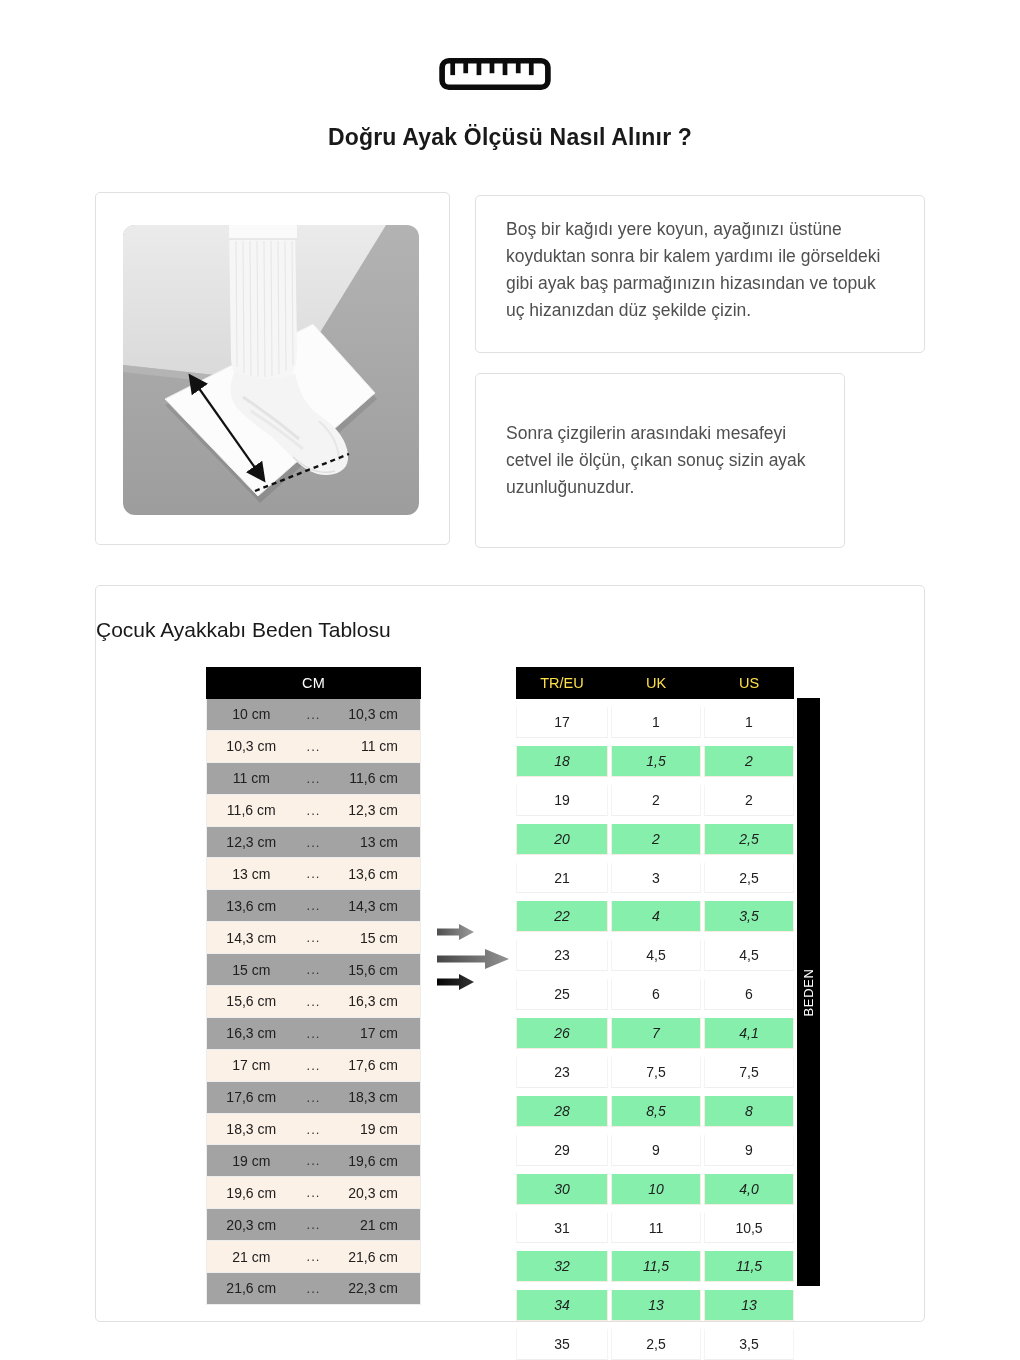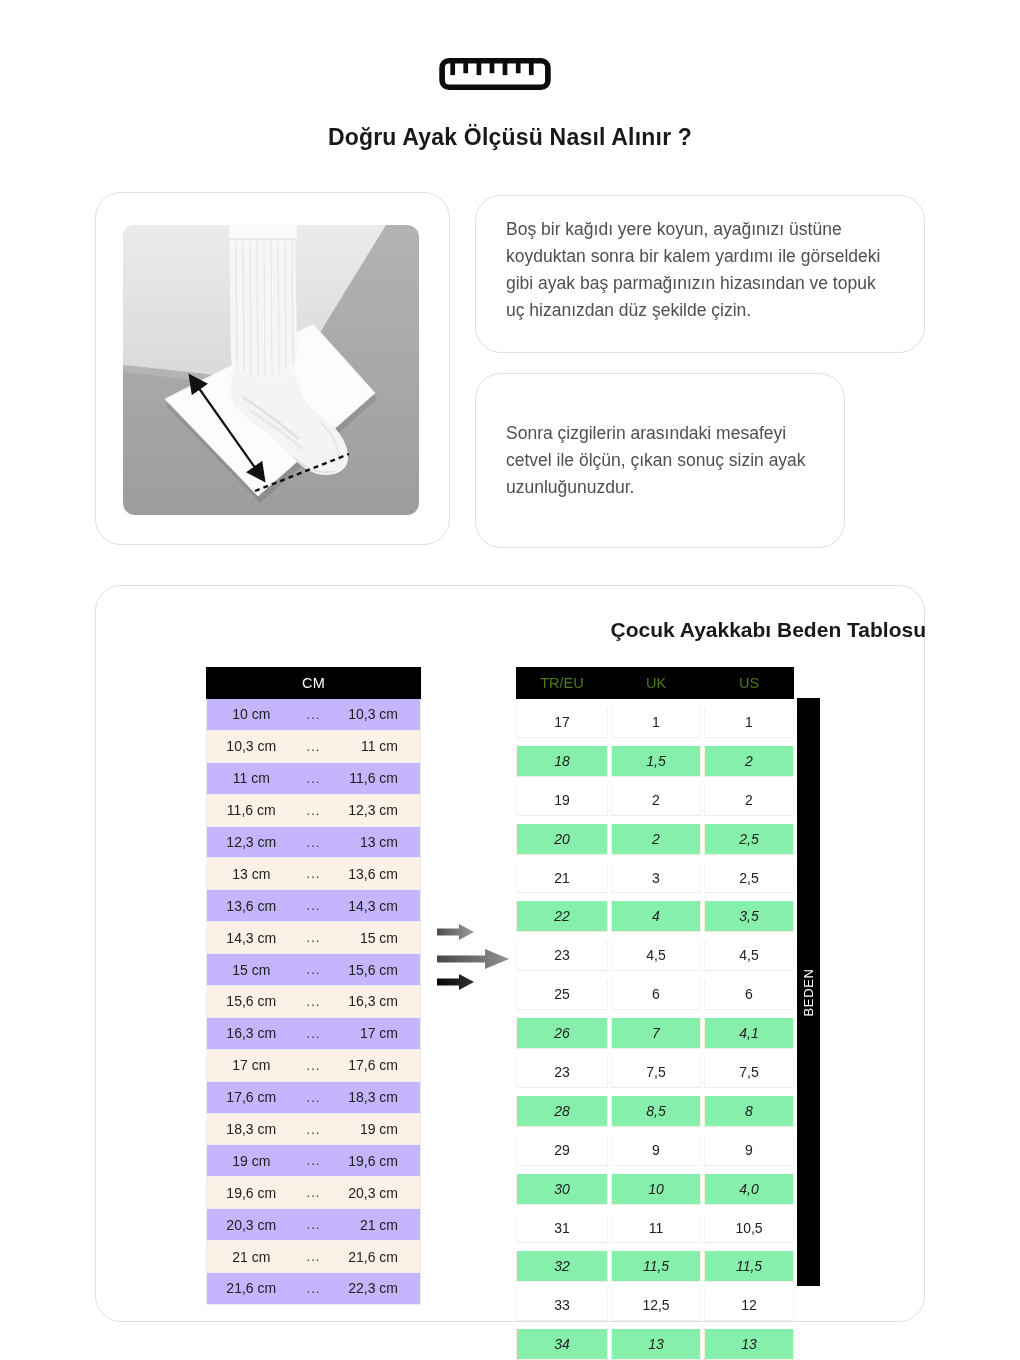--- a/index.html
+++ b/index.html
@@ -4,46 +4,46 @@
 <style>
   html,body{margin:0;padding:0;background:#ffffff;}
   body{width:1020px;height:1360px;position:relative;font-family:"Liberation Sans",sans-serif;color:#1c1c1c;}
   .abs{position:absolute;}
 
   
   .ruler-wrap{left:437px;top:57px;width:116px;height:34px;}
   .page-title{left:0;top:124px;width:1020px;text-align:center;font-size:23px;font-weight:bold;color:#191919;letter-spacing:.2px;}
 
   
-  .card{background:#fff;border:1px solid #e0e0e0;border-radius:26px;box-sizing:border-box;}
+  .card{background:#fff;border:1px solid #e0e0e0;border-radius:5px;box-sizing:border-box;}
   .photo-card{left:95px;top:192px;width:355px;height:353px;}
   .photo-frame{position:absolute;left:27px;top:32px;width:296px;height:290px;border-radius:12px;overflow:hidden;}
   .info-card-1{left:475px;top:195px;width:450px;height:158px;}
   .info-card-2{left:475px;top:373px;width:370px;height:175px;display:flex;align-items:center;}
   .info-text{margin:0;padding:20px 38px 0 30px;font-size:17.5px;line-height:27px;color:#4f4f4f;}
   .info-card-2 .info-text{padding-top:0;}
 
   
   .table-card{left:95px;top:585px;width:830px;height:737px;}
-  .section-title{left:0;top:32px;width:830px;text-align:right;font-size:21px;font-weight:bold;color:#191919;}
+  .section-title{left:0;top:32px;width:830px;text-align:left;font-size:21px;font-weight:normal;color:#191919;}
 
   .cm-table{left:110px;top:81px;width:215px;}
   .tbl-header{height:32px;background:#000;color:#fff;display:flex;align-items:center;justify-content:center;font-size:14.5px;letter-spacing:.3px;}
   .cm-rows{border:1px solid #ededed;border-top:none;box-sizing:border-box;}
-  .cm-row{display:grid;grid-template-columns:1fr 36px 1fr;height:30.9px;align-items:center;background:#c4b5fd;border-bottom:1px solid #ededed;font-size:14px;color:#202020;}
+  .cm-row{display:grid;grid-template-columns:1fr 36px 1fr;height:30.9px;align-items:center;background:#a3a3a3;border-bottom:1px solid #ededed;font-size:14px;color:#202020;}
   .cm-row:last-child{border-bottom:none;}
   .cm-row.stripe{background:#fcf1e7;}
   .c-from{text-align:center;}
   .c-dots{text-align:center;font-size:13px;color:#333;letter-spacing:1px;}
   .c-to{text-align:right;padding-right:22px;}
 
   .arrows-wrap{left:341px;top:337px;width:74px;height:70px;}
 
   .size-table{left:420px;top:81px;width:278px;}
-  .size-header{display:grid;grid-template-columns:92px 90px 90px;grid-gap:3px;background:#000;height:32px;color:#4d7c0f;font-size:14.5px;}
+  .size-header{display:grid;grid-template-columns:92px 90px 90px;grid-gap:3px;background:#000;height:32px;color:#fde047;font-size:14.5px;}
   .size-header span{display:flex;align-items:center;justify-content:center;}
   .size-row{display:grid;grid-template-columns:92px 90px 90px;grid-gap:3px;height:30.9px;margin-top:8px;font-size:14px;color:#202020;}
   .size-row .cell{display:flex;align-items:center;justify-content:center;background:#fff;border-bottom:1px solid #efefef;box-sizing:border-box;border-left:1px solid #f4f4f4;border-right:1px solid #f4f4f4;}
   .size-row.stripe .cell{background:#86efac;border-color:#f7ece2;font-style:italic;}
 
   .beden-bar{left:701px;top:112px;width:23px;height:588px;background:#000;display:flex;align-items:center;justify-content:center;}
   .beden-bar span{color:#fff;font-size:13px;letter-spacing:.6px;transform:rotate(-90deg);white-space:nowrap;}
 </style>
 </head>
 <body>
@@ -327,25 +327,20 @@
         <div class="size-row">
           <span class="cell">31</span>
           <span class="cell">11</span>
           <span class="cell">10,5</span>
         </div>
         <div class="size-row stripe">
           <span class="cell">32</span>
           <span class="cell">11,5</span>
           <span class="cell">11,5</span>
         </div>
-        <div class="size-row">
-          <span class="cell">33</span>
-          <span class="cell">12,5</span>
-          <span class="cell">12</span>
-        </div>
         <div class="size-row stripe">
           <span class="cell">34</span>
           <span class="cell">13</span>
           <span class="cell">13</span>
         </div>
         <div class="size-row">
           <span class="cell">35</span>
           <span class="cell">2,5</span>
           <span class="cell">3,5</span>
         </div>

